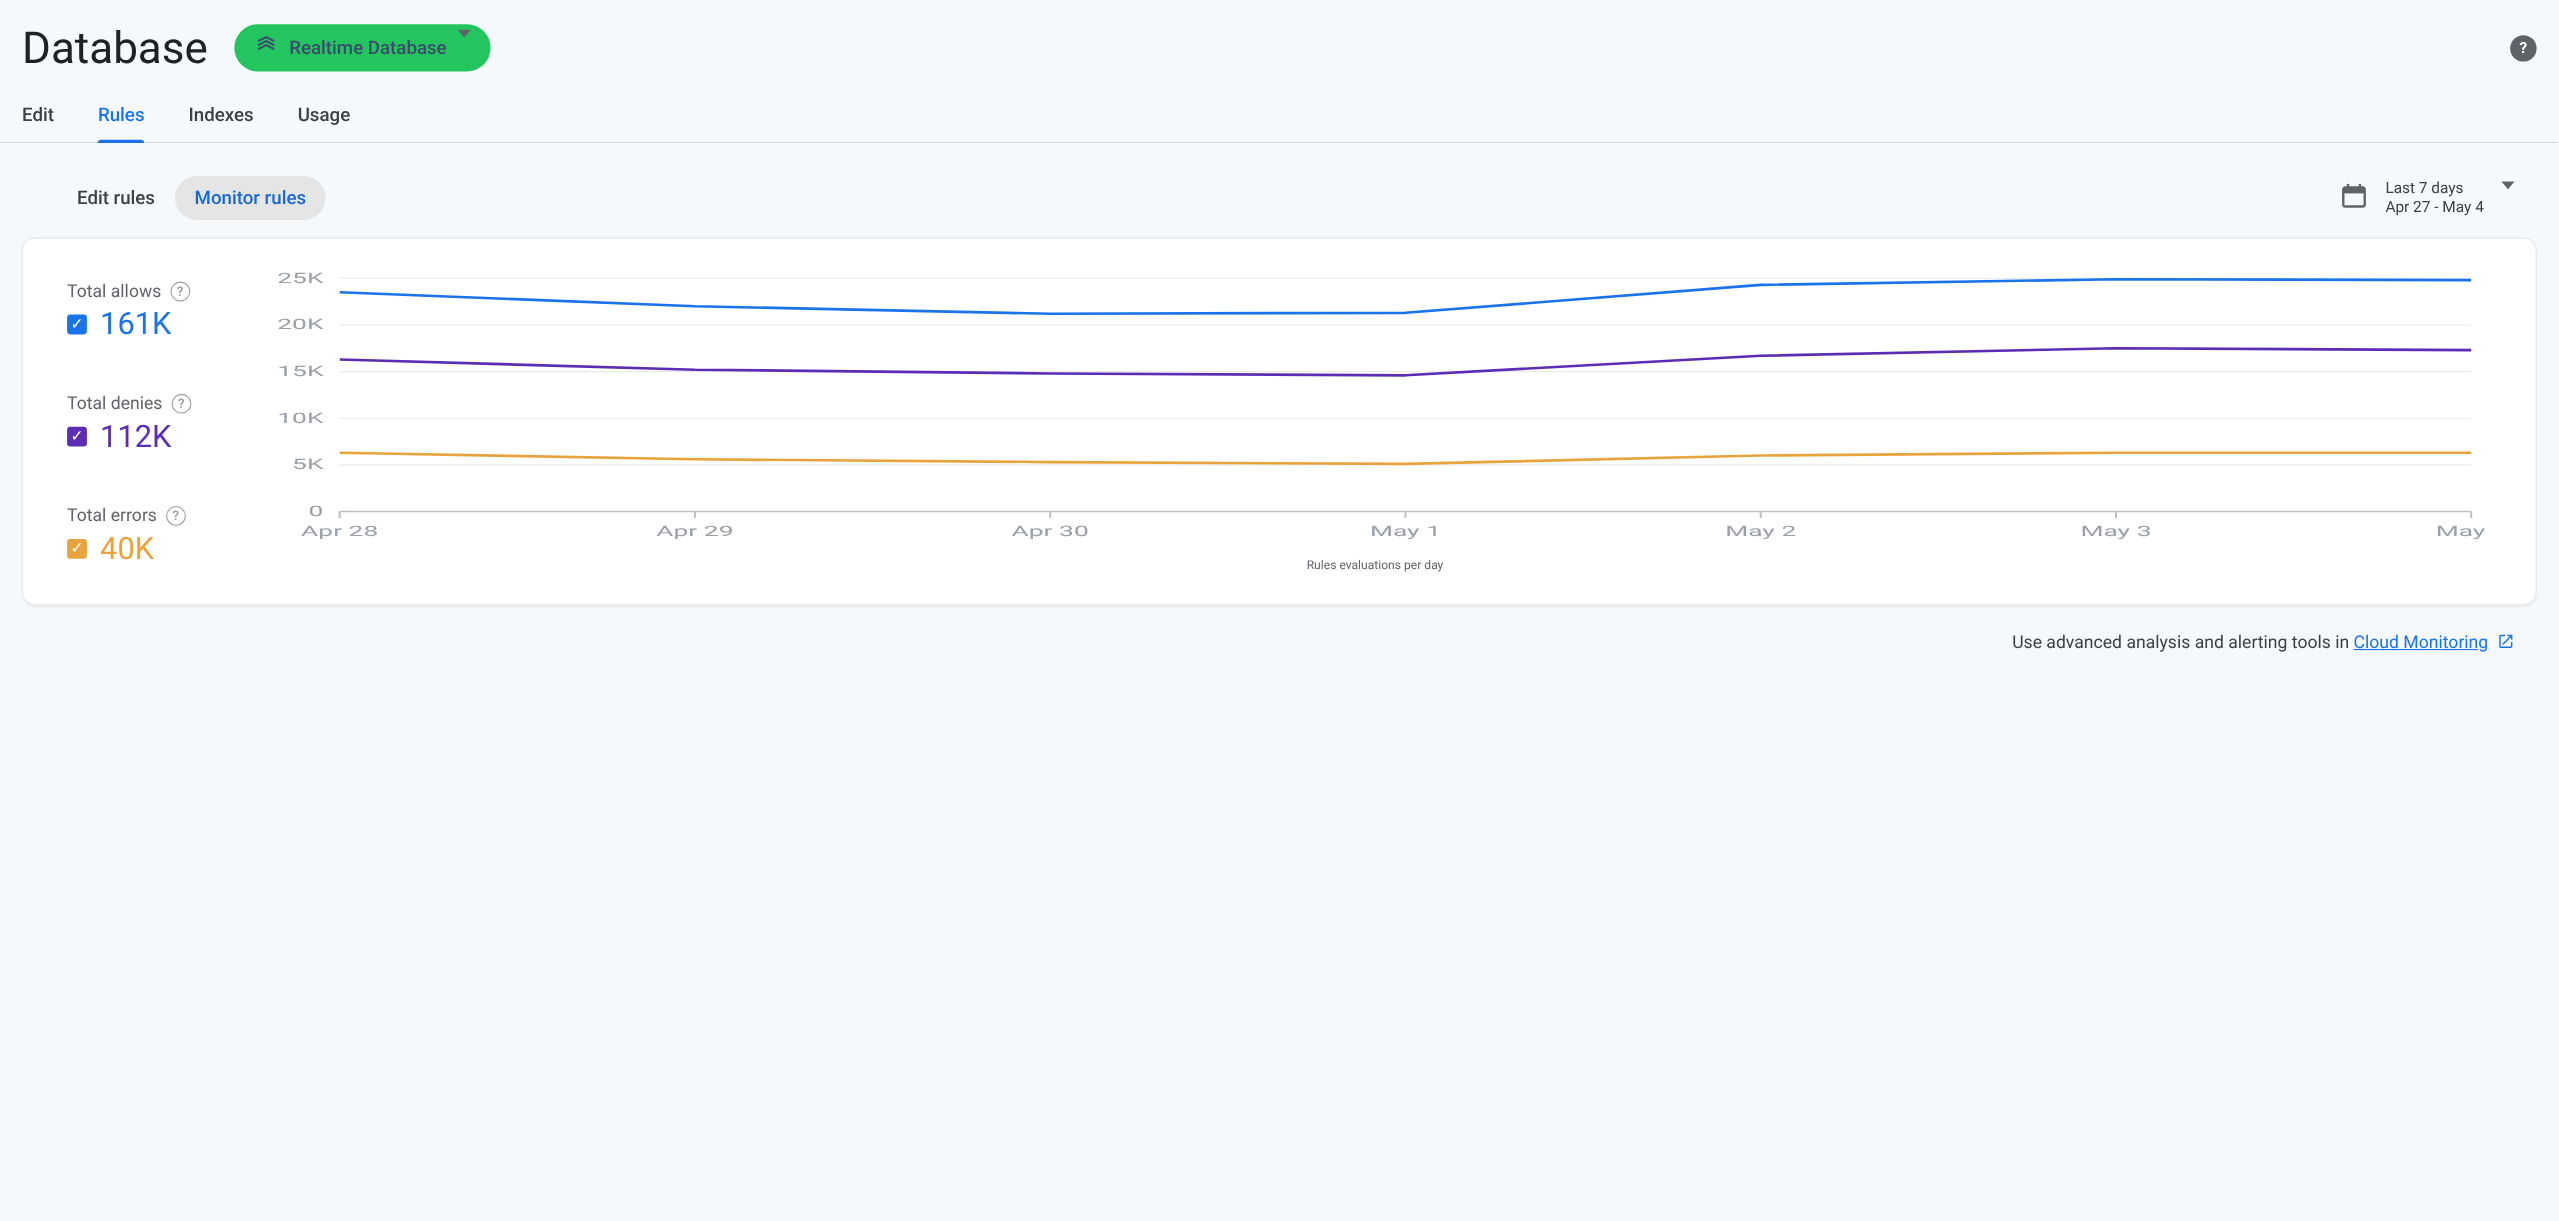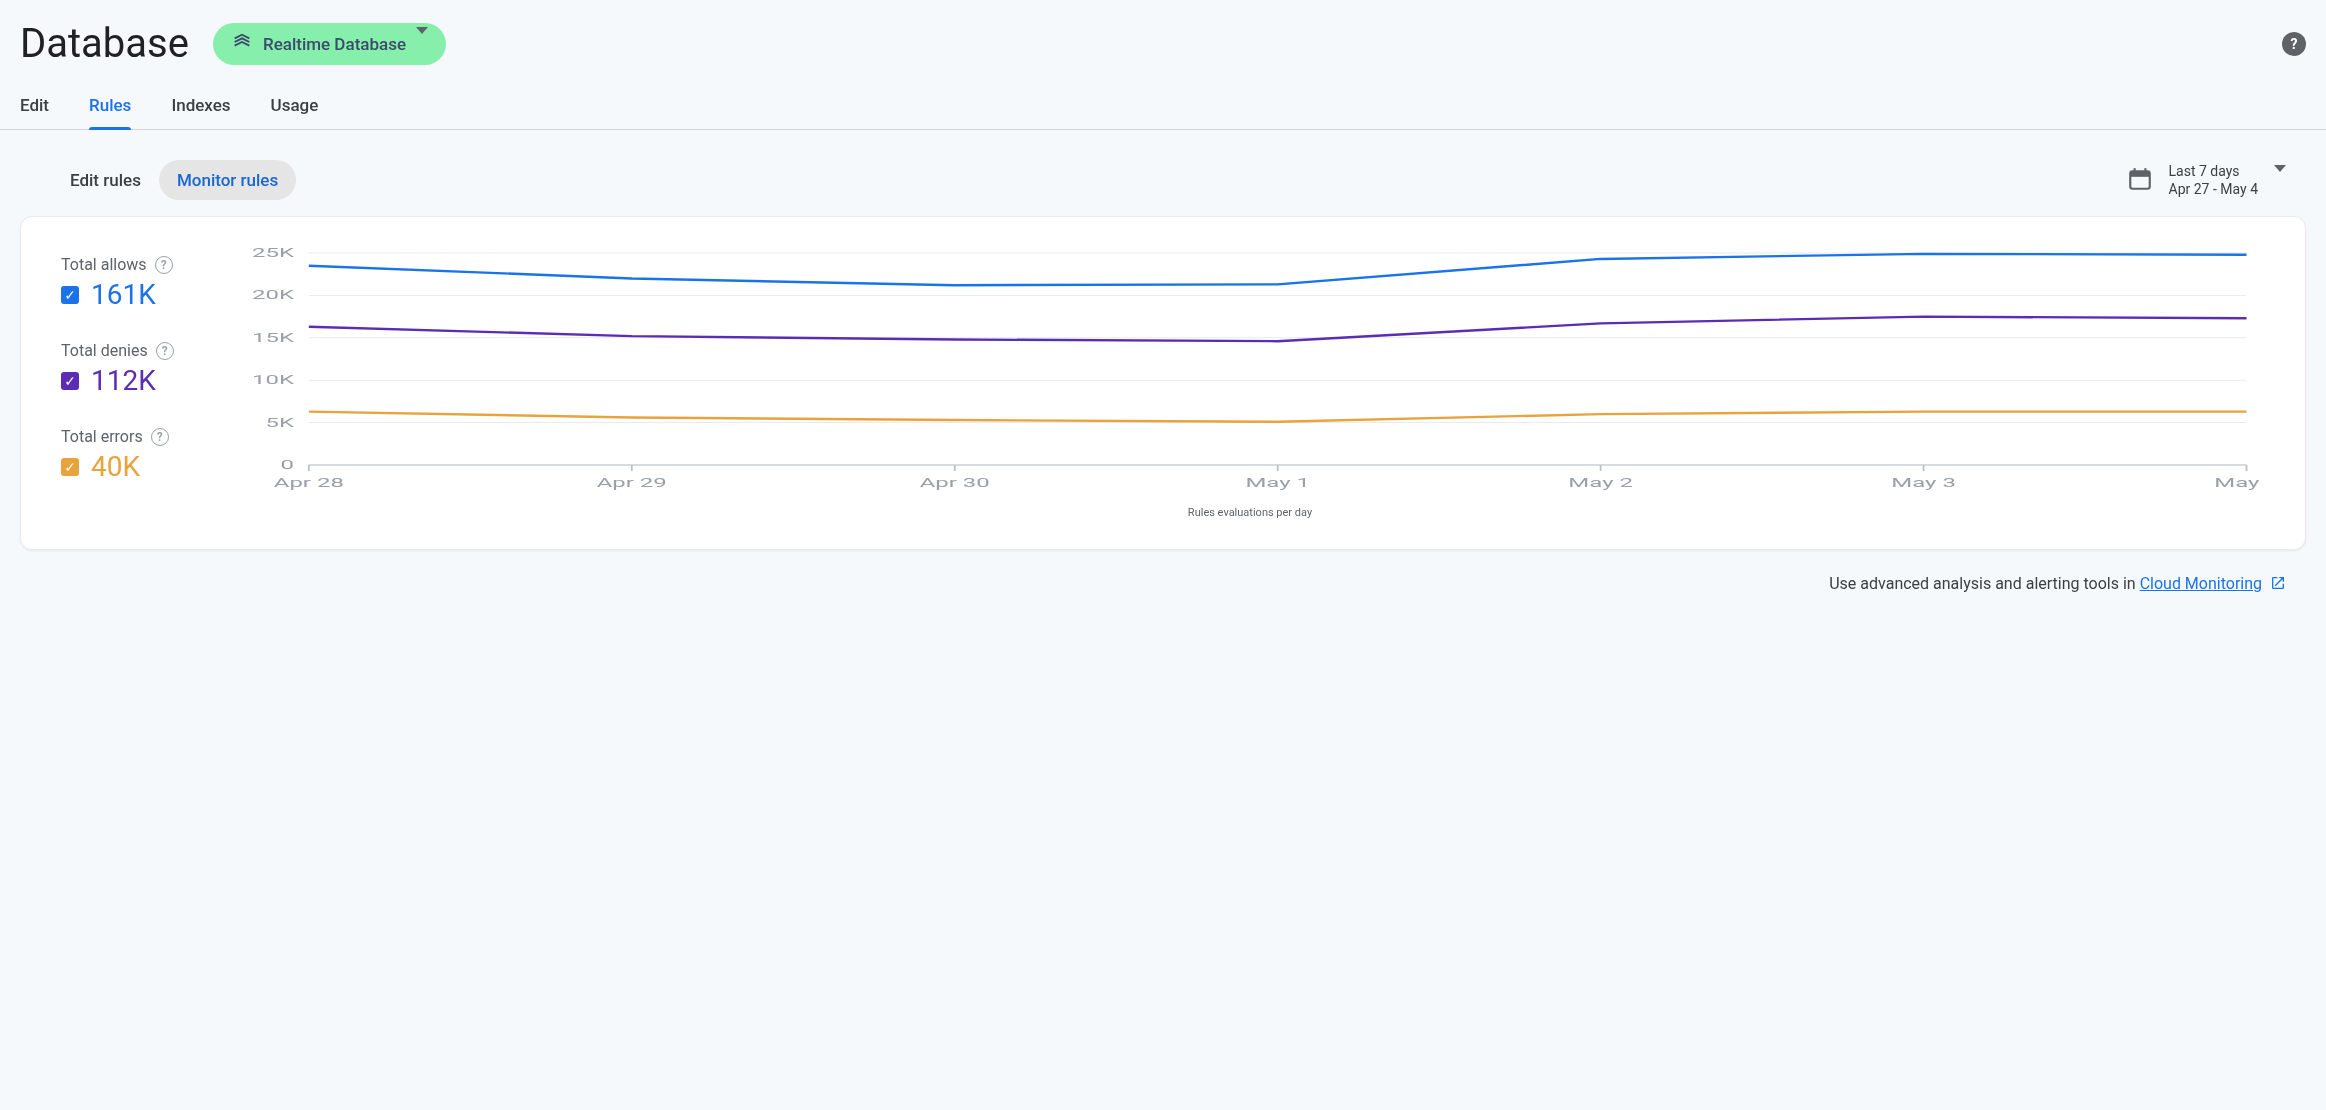--- a/index.html
+++ b/index.html
@@ -9,21 +9,21 @@
     color: #3c4043;
     font-size: 14px;
   }
   .page { padding: 20px 0 40px 0; }
 
   
   .header-row { display: flex; align-items: center; padding: 0 20px 10px 20px; }
   .page-title { font-size: 40px; font-weight: 400; color: #202124; margin-right: 24px; }
   .db-chip {
     display: inline-flex; align-items: center;
-    background: #86efac; border-radius: 22px;
+    background: #22c55e; border-radius: 22px;
     padding: 8px 18px; cursor: pointer; color: #3c4b6b;
     font-size: 17px; font-weight: 500;
   }
   .db-chip svg { margin-right: 10px; }
   .chip-caret { margin-left: 10px; }
   .header-spacer { flex: 1; }
   .help-badge {
     width: 24px; height: 24px; border-radius: 50%;
     background: #5f6368; color: #fff; display: flex;
     align-items: center; justify-content: center; font-weight: 700;
@@ -55,21 +55,21 @@
     border-right: 6px solid transparent; border-top: 7px solid #5f6368;
   }
 
   
   .card {
     margin: 0 20px; background: #fff; border: 1px solid #e8eaed;
     border-radius: 12px; box-shadow: 0 1px 2px rgba(60,64,67,.08);
     padding: 28px 40px 24px 40px;
   }
   .card-body { display: flex; gap: 24px; }
-  .legend-col { display: flex; flex-direction: column; gap: 30px; min-width: 150px; padding-top: 10px; }
+  .legend-col { display: flex; flex-direction: column; gap: 46px; min-width: 150px; padding-top: 10px; }
   .legend-item .label-row { display: flex; align-items: center; gap: 8px; font-size: 16px; color: #5f6368; }
   .help-circle {
     width: 18px; height: 18px; border-radius: 50%;
     border: 1.6px solid #9aa0a6; color: #9aa0a6;
     display: inline-flex; align-items: center; justify-content: center;
     font-size: 12px; font-weight: 600; cursor: pointer;
   }
   .legend-item .value-row { display: flex; align-items: center; gap: 12px; margin-top: 4px; }
   .chk {
     width: 18px; height: 18px; border-radius: 3px;

